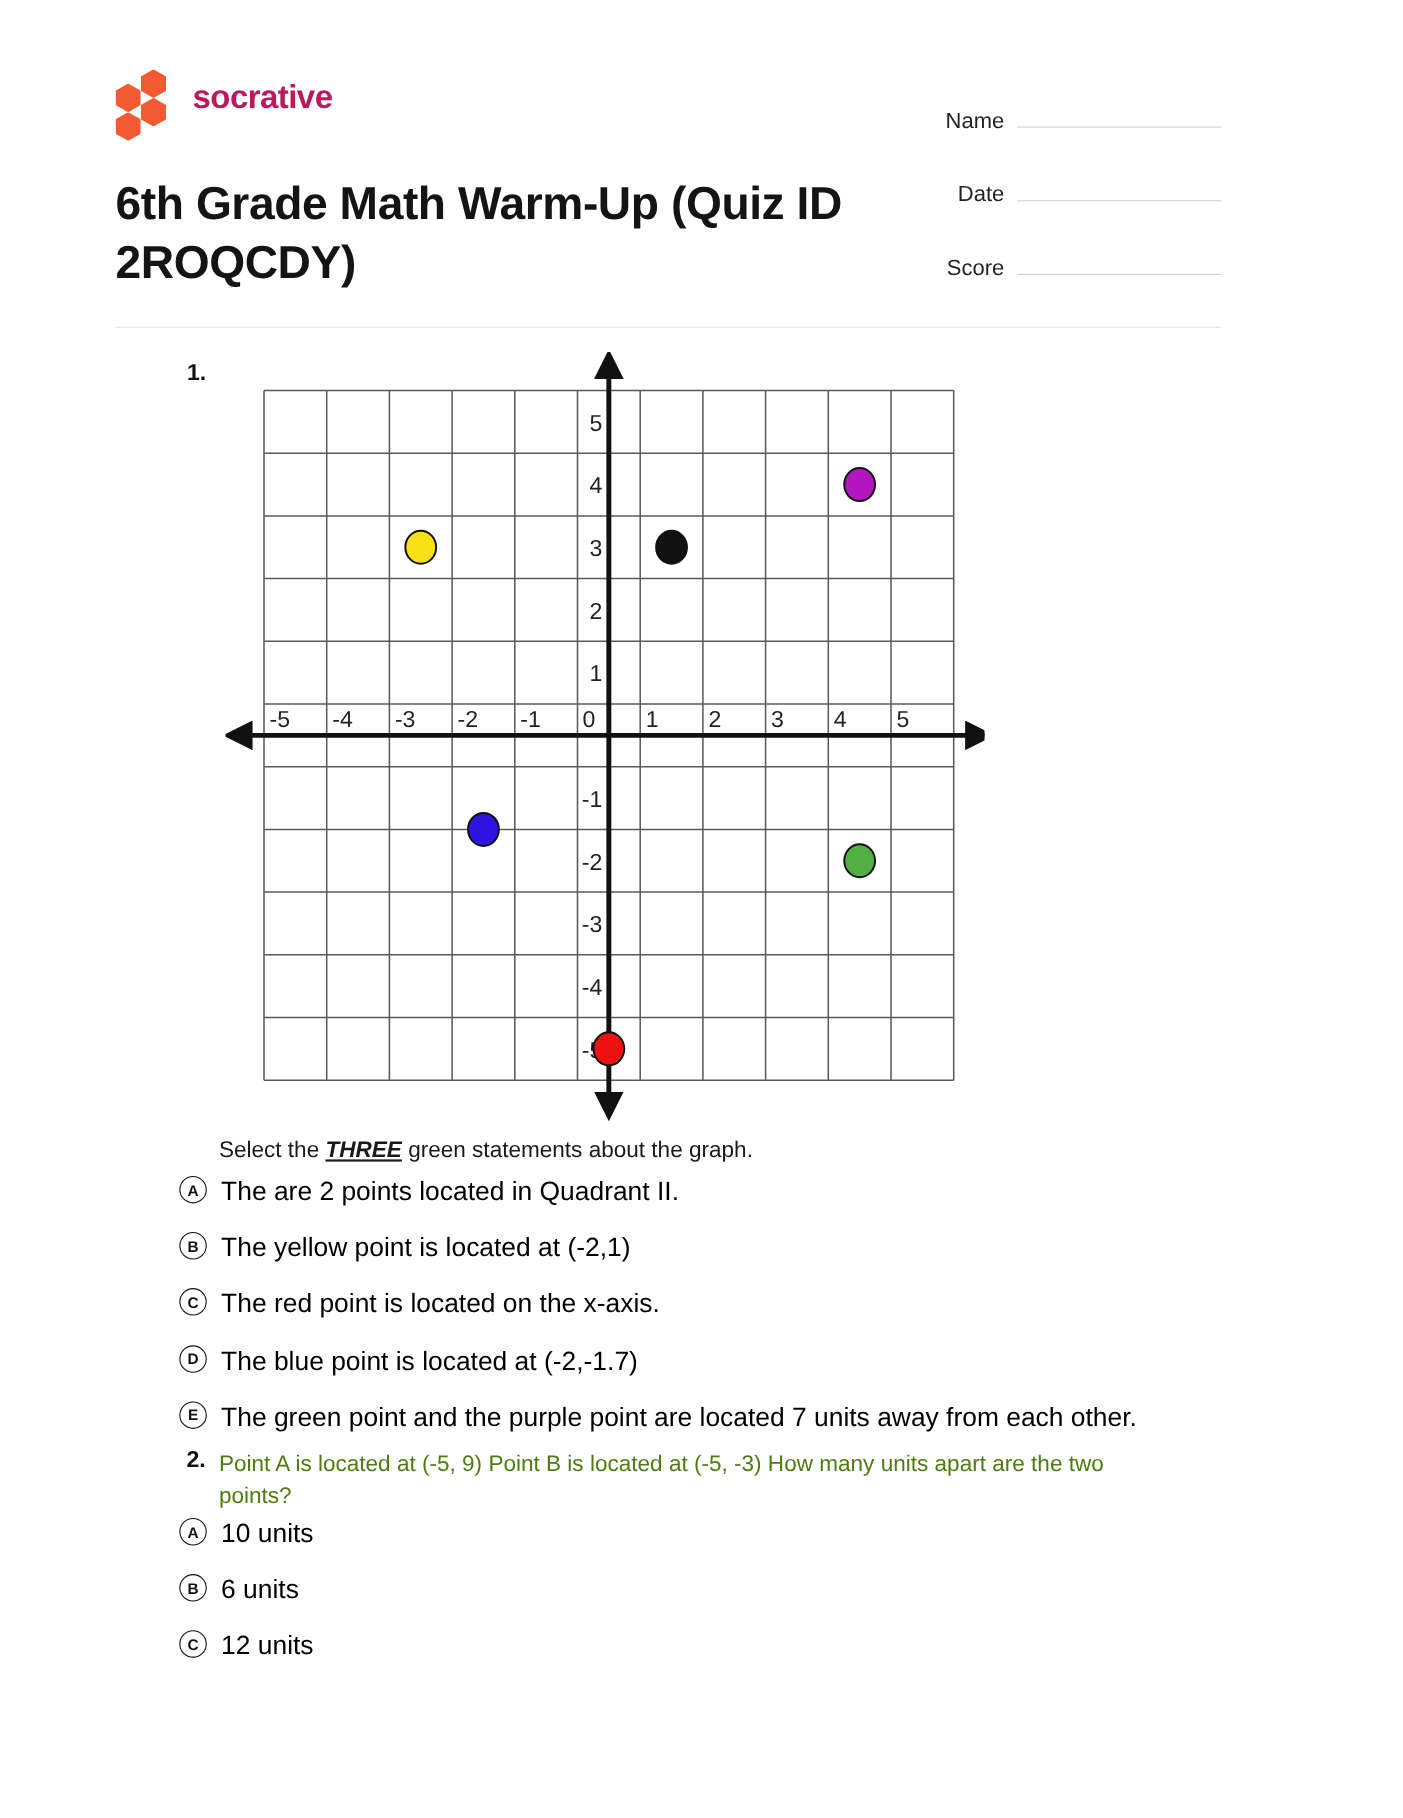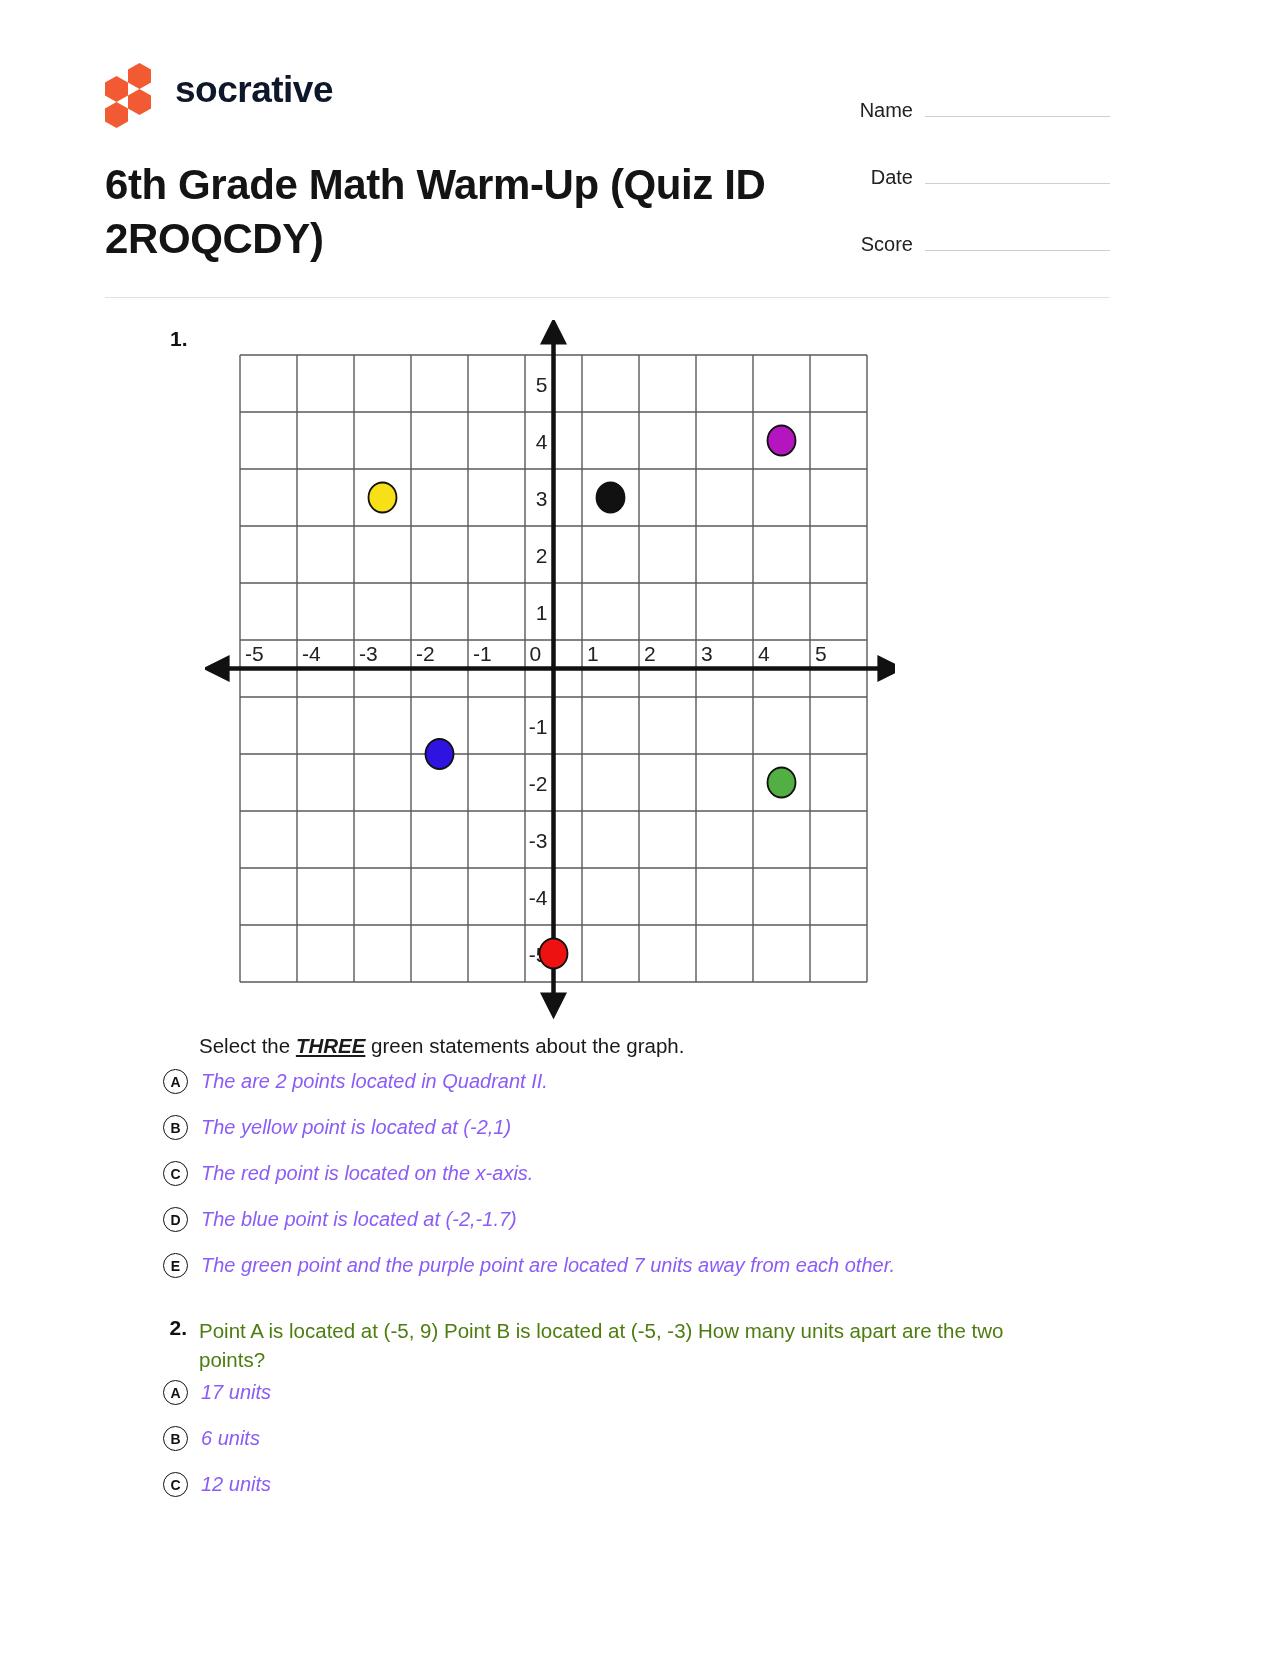--- a/index.html
+++ b/index.html
@@ -49,24 +49,24 @@
     position: absolute;
     width: 23px;
     height: 26px;
     clip-path: polygon(50% 0%, 100% 25%, 100% 75%, 50% 100%, 0% 75%, 0% 25%);
   }
   .hex.h1 { left: 0px;  top: 13px; }
   .hex.h2 { left: 23px; top: 0px;  }
   .hex.h3 { left: 23px; top: 26px; }
   .hex.h4 { left: 0px;  top: 39px; }
   .logo-text {
-    font-size: 37px;
+    font-size: 30px;
     font-weight: 700;
     letter-spacing: -0.5px;
-    color: #0f172a;
+    color: #be185d;
     line-height: 1;
     padding-bottom: 4px;
   }
 
   .meta {
     position: absolute;
     right: 0;
     top: 0;
     width: 310px;
   }
@@ -162,24 +162,23 @@
     border-radius: 50%;
     font-size: 14px;
     font-weight: 700;
     display: flex;
     align-items: center;
     justify-content: center;
     color: #111111;
     margin-top: 1px;
   }
   .opt-text {
-    font-size: 20px;
-    color: #8b5cf6;
+    font-size: 24px;
+    color: #000000;
     line-height: 1.3;
-    font-style: italic;
   }
 
   #q1-options {
     left: 163px;
     top: 1068px;
     width: 950px;
   }
 
   
   .q2-block {
@@ -356,21 +355,21 @@
   <div class="q2-block">
     <div class="q2-head">
       <span class="q2-num">2.</span>
       <span class="q2-text">Point A is located at (-5, 9) Point B is located at (-5, -3) How many units apart are the two points?</span>
     </div>
   </div>
 
   <div class="opt-list" id="q2-options">
       <div class="opt">
         <div class="opt-bubble">A</div>
-        <div class="opt-text">17 units</div>
+        <div class="opt-text">10 units</div>
       </div>
       <div class="opt">
         <div class="opt-bubble">B</div>
         <div class="opt-text">6 units</div>
       </div>
       <div class="opt">
         <div class="opt-bubble">C</div>
         <div class="opt-text">12 units</div>
       </div>
     </div>

